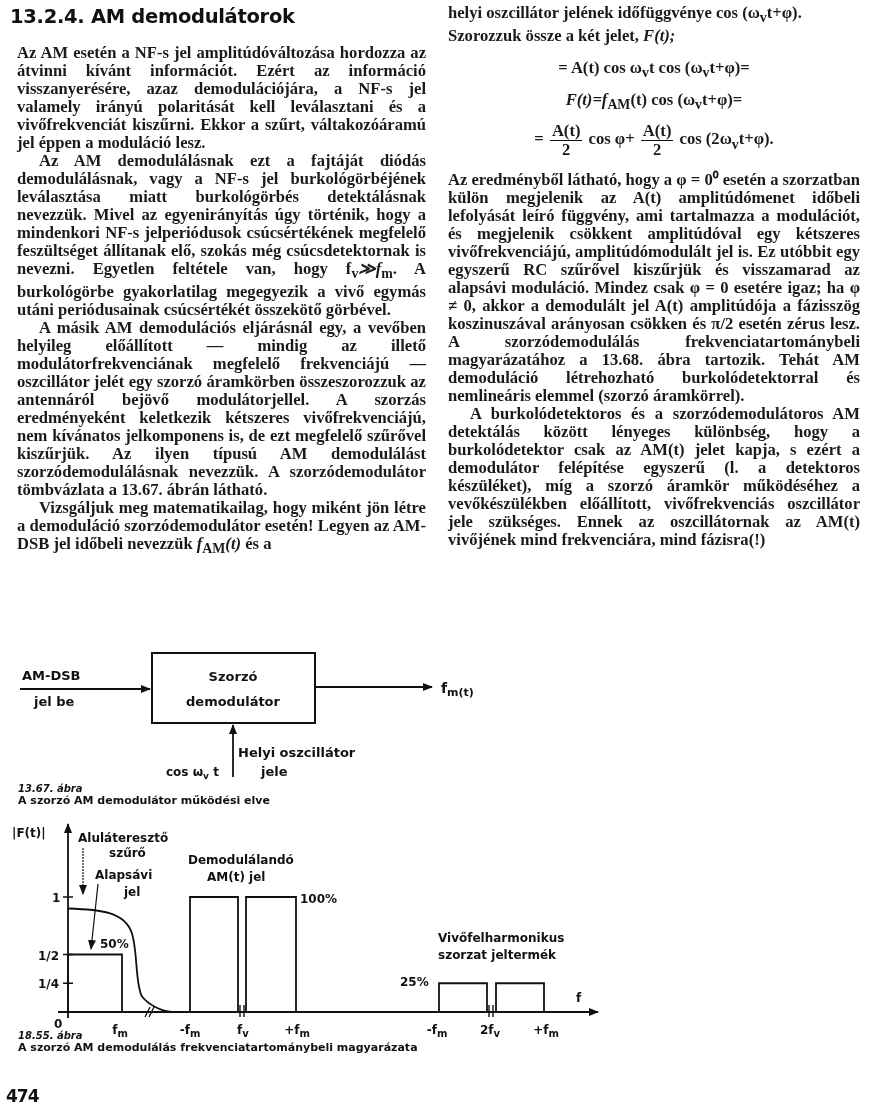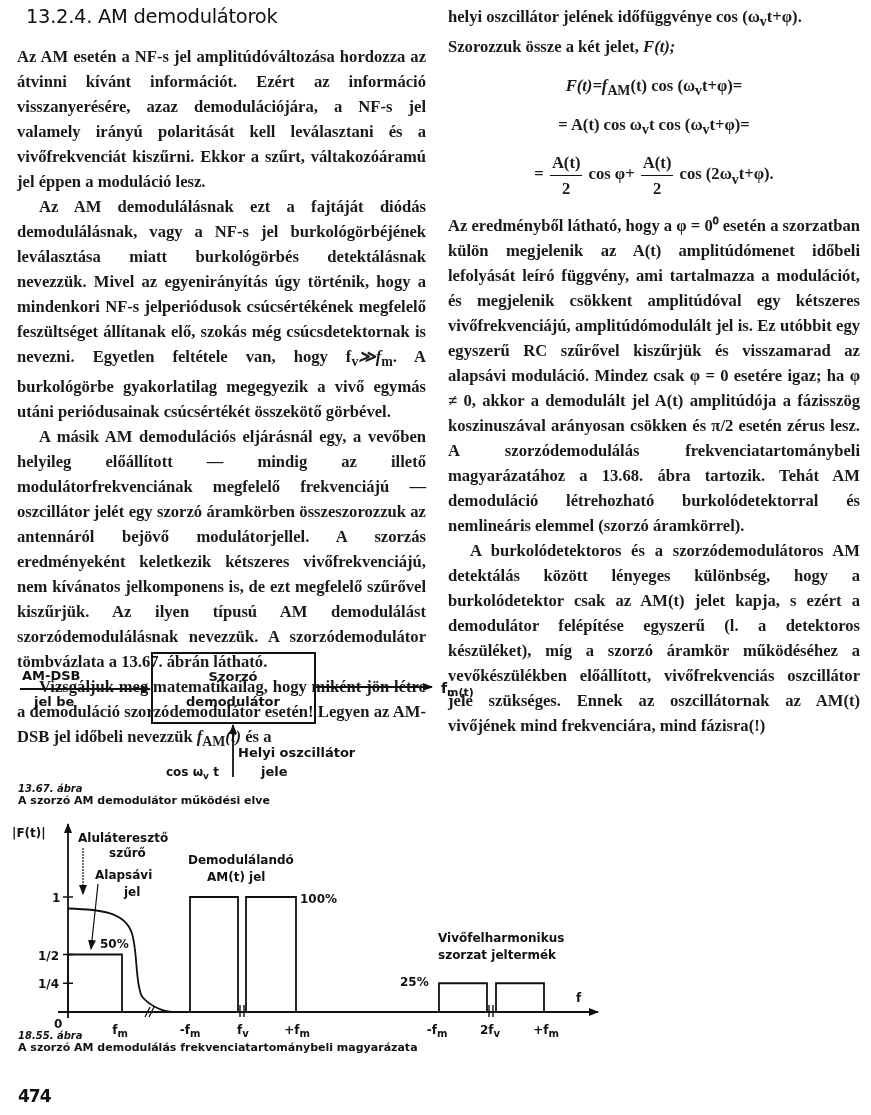--- a/index.html
+++ b/index.html
@@ -1,37 +1,37 @@
 <!DOCTYPE html>
 <html><head>
 <meta charset="utf-8">
 <style>
   html, body { margin: 0; padding: 0; background: #ffffff; }
   body { width: 871px; height: 1115px; position: relative; overflow: hidden; color: #111; }
 
-  #heading { position: absolute; left: 10px; top: 5px; font-family: "DejaVu Sans", sans-serif; font-weight: normal; font-size: 19.5px; letter-spacing: -0.3px; margin-left: 16px; }
+  #heading { position: absolute; left: 10px; top: 5px; font-family: "DejaVu Sans", sans-serif; font-weight: bold; font-size: 19.5px; letter-spacing: -0.3px; }
 
-  .col { position: absolute; font-family: "Liberation Serif", serif; font-size: 16.6px; line-height: 25px; text-align: justify; font-weight: bold; color: #1a1a1a; }
+  .col { position: absolute; font-family: "Liberation Serif", serif; font-size: 16.6px; line-height: 18px; text-align: justify; font-weight: bold; color: #1a1a1a; }
   #col-left { left: 17px; top: 36px; width: 409px; margin-top: 8px; }
   #col-right { left: 448px; top: 4px; width: 412px; }
   .col p { margin: 0; }
   .col p.ind { text-indent: 22px; }
   .col .it { font-style: italic; }
 
   .eq { text-align: center; margin: 8px 0; font-style: normal; }
   .eq .frac { display: inline-block; vertical-align: middle; margin: 0 2px; }
   .eq .frac .num { display: block; border-bottom: 1.5px solid #111; padding: 0 2px; }
   .eq .frac .den { display: block; }
   .eq-block { margin: 14px 0 12px 0; }
 
   #fig67 { position: absolute; left: 0; top: 640px; }
   #fig68 { position: absolute; left: 0; top: 812px; }
   .caption { position: absolute; left: 18px; font-family: "DejaVu Sans", sans-serif; font-size: 11px; font-weight: bold; color: #111; }
   .caption .num { font-size: 10px; font-style: italic; }
-  #page-num { position: absolute; left: 18px; top: 1086px; font-family: "DejaVu Sans", sans-serif; font-weight: bold; font-size: 17px; letter-spacing: -1px; }
+  #page-num { position: absolute; left: 6px; top: 1086px; font-family: "DejaVu Sans", sans-serif; font-weight: bold; font-size: 17px; letter-spacing: -1px; }
   svg text { font-family: "DejaVu Sans", sans-serif; fill: #111; }
 </style>
 </head>
 <body>
 
 <div id="heading">
   <span>13.2.4.</span>
   <span>AM demodulátorok</span>
 </div>
 
@@ -41,24 +41,24 @@
   <p class="ind">A másik AM demodulációs eljárásnál egy, a vevőben helyileg előállított — mindig az illető modulátorfrekvenciának megfelelő frekvenciájú — oszcillátor jelét egy szorzó áramkörben összeszorozzuk az antennáról bejövő modulátorjellel. A szorzás eredményeként keletkezik kétszeres vivőfrekvenciájú, nem kívánatos jelkomponens is, de ezt megfelelő szűrővel kiszűrjük. Az ilyen típusú AM demodulálást szorzódemodulálásnak nevezzük. A szorzódemodulátor tömbvázlata a 13.67. ábrán látható.</p>
   <p class="ind"><span>Vizsgáljuk meg matematikailag, hogy miként jön létre a demoduláció szorzódemodulátor esetén! Legyen az AM-DSB jel időbeli nevezzük</span> <span class="it">f</span><sub>AM</sub><span class="it">(t)</span><span> és a</span></p>
 </div>
 
 <div id="col-right" class="col">
   <p><span>helyi oszcillátor jelének időfüggvénye cos (ω</span><sub>v</sub><span>t+φ).</span><br>
   <span>Szorozzuk össze a két jelet, </span><span class="it">F(t);</span></p>
 
   <div class="eq-block">
     <div class="eq">
-      <span class="it">F(t)=</span><span class="it">f</span><sub>AM</sub><span>(t) cos (ω</span><sub>v</sub><span>t+φ)=</span>
+      <span>= A(t) cos ω</span><sub>v</sub><span>t cos (ω</span><sub>v</sub><span>t+φ)=</span>
     </div>
     <div class="eq">
-      <span>= A(t) cos ω</span><sub>v</sub><span>t cos (ω</span><sub>v</sub><span>t+φ)=</span>
+      <span class="it">F(t)=</span><span class="it">f</span><sub>AM</sub><span>(t) cos (ω</span><sub>v</sub><span>t+φ)=</span>
     </div>
     <div class="eq">
       <span>=</span>
       <span class="frac"><span class="num">A(t)</span><span class="den">2</span></span><span> cos φ+</span>
       <span class="frac"><span class="num">A(t)</span><span class="den">2</span></span><span> cos (2ω</span><sub>v</sub><span>t+φ).</span>
     </div>
   </div>
 
   <p>Az eredményből látható, hogy a φ = 0⁰ esetén a szorzatban külön megjelenik az A(t) amplitúdómenet időbeli lefolyását leíró függvény, ami tartalmazza a modulációt, és megjelenik csökkent amplitúdóval egy kétszeres vivőfrekvenciájú, amplitúdómodulált jel is. Ez utóbbit egy egyszerű RC szűrővel kiszűrjük és visszamarad az alapsávi moduláció. Mindez csak φ = 0 esetére igaz; ha φ ≠ 0, akkor a demodulált jel A(t) amplitúdója a fázisszög koszinuszával arányosan csökken és π/2 esetén zérus lesz. A szorzódemodulálás frekvenciatartománybeli magyarázatához a 13.68. ábra tartozik. Tehát AM demoduláció létrehozható burkolódetektorral és nemlineáris elemmel (szorzó áramkörrel).</p>
   <p class="ind">A burkolódetektoros és a szorzódemodulátoros AM detektálás között lényeges különbség, hogy a burkolódetektor csak az AM(t) jelet kapja, s ezért a demodulátor felépítése egyszerű (l. a detektoros készüléket), míg a szorzó áramkör működéséhez a vevőkészülékben előállított, vivőfrekvenciás oszcillátor jele szükséges. Ennek az oszcillátornak az AM(t) vivőjének mind frekvenciára, mind fázisra(!)</p>

